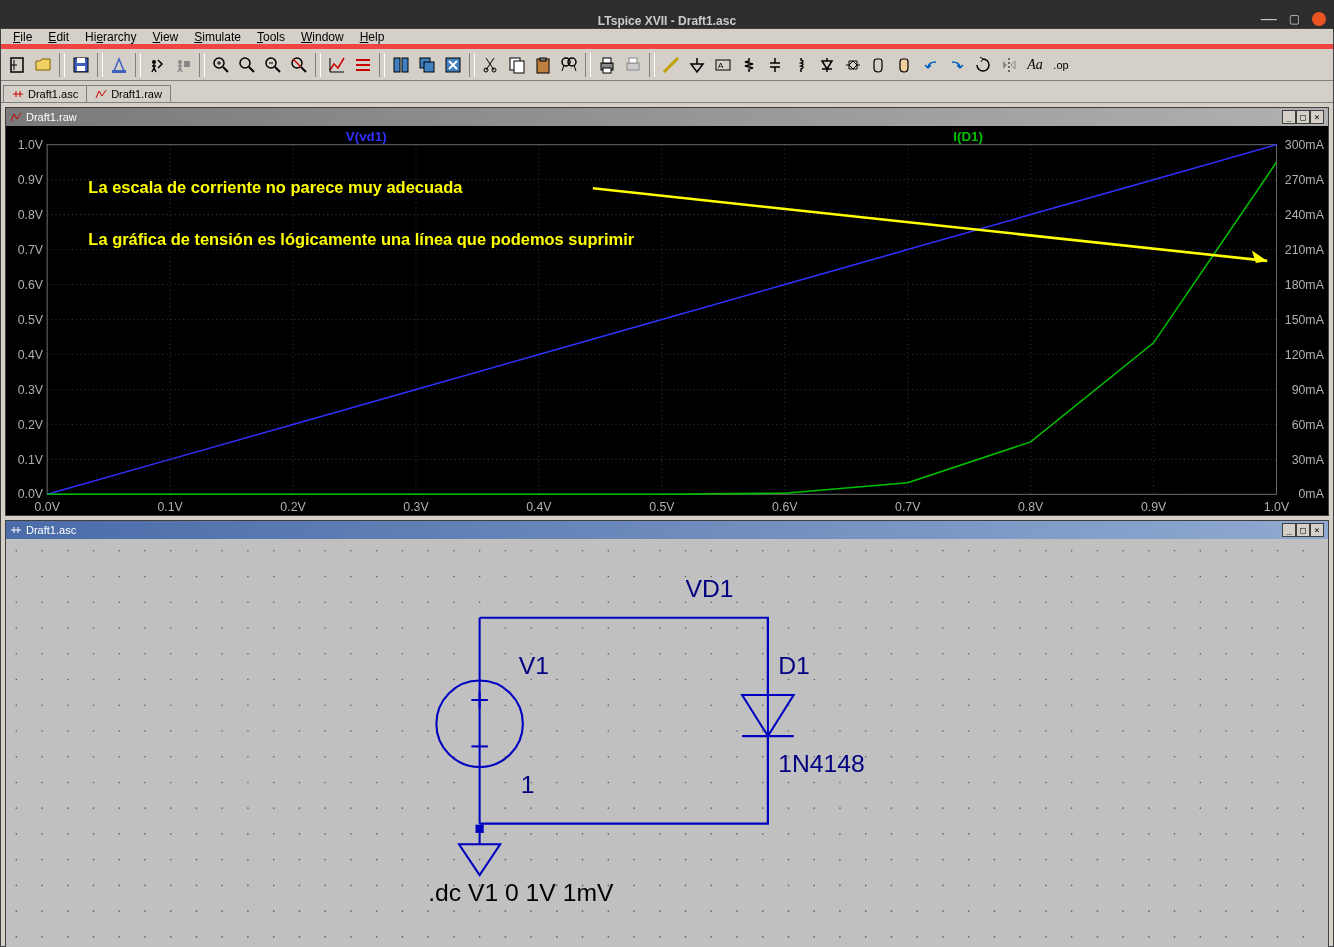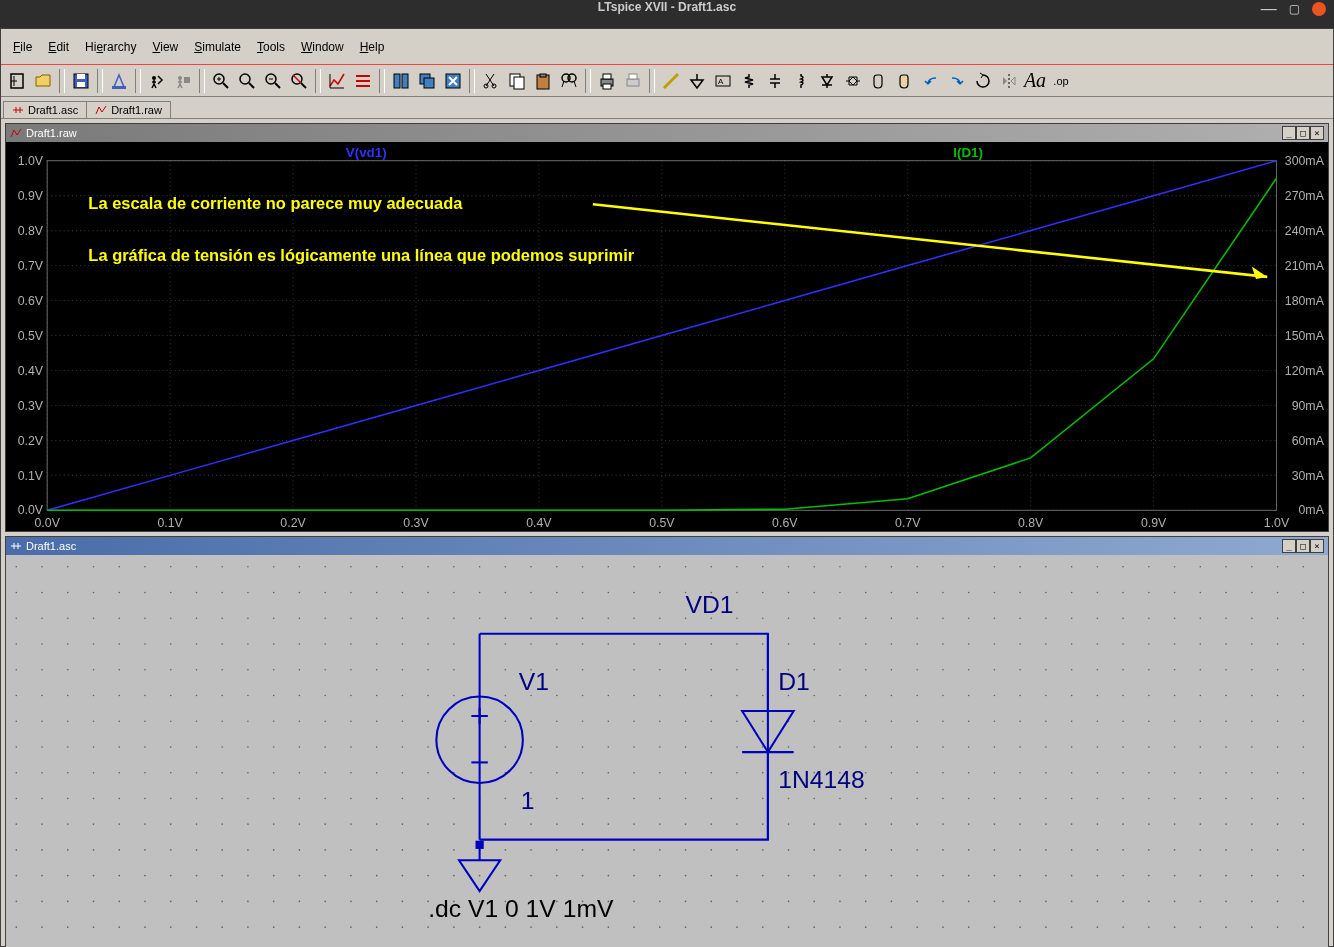--- a/index.html
+++ b/index.html
@@ -1,25 +1,25 @@
 <!DOCTYPE html>
 <html><head>
 <meta charset="utf-8">
 <style>
 * { margin: 0; padding: 0; box-sizing: border-box; }
 body { font-family: Arial, sans-serif; font-size: 12px; background: #2d2d2d; width: 1334px; height: 947px; overflow: hidden; }
 
-.titlebar { height: 28px; background: #2d2d2d; color: #ccc; display: flex; align-items: flex-start; justify-content: center; position: relative; }
+.titlebar { height: 28px; background: #2d2d2d; color: #ccc; display: flex; align-items: flex-end; justify-content: center; position: relative; }
 .titlebar-text { font-size: 12px; font-weight: bold; }
 .titlebar-controls { position: absolute; right: 8px; display: flex; gap: 12px; align-items: center; }
 .tb-btn { width: 14px; height: 14px; border-radius: 50%; cursor: pointer; } .tb-close { background: #e95420; }
 
 .app { background: #d4d0c8; height: 919px; border: 1px solid #404040; }
 
-.menubar { height: 36px; background: #d4d0c8; border-bottom: 1px solid #ef4444; display: flex; align-items: center; padding: 0 4px; }
+.menubar { height: 20px; background: #d4d0c8; border-bottom: 5px solid #ef4444; display: flex; align-items: center; padding: 0 4px; }
 .menubar span { padding: 2px 8px; cursor: pointer; font-size: 12px; }
 
 .toolbar { height: 32px; background: #d4d0c8; border-bottom: 1px solid #808080; display: flex; align-items: center; padding: 2px 4px; gap: 2px; }
 .tool-btn { width: 24px; height: 24px; display: flex; align-items: center; justify-content: center; cursor: pointer; border: 1px solid transparent; }
 .tool-sep { width: 6px; height: 24px; border-left: 1px solid #808080; border-right: 1px solid #fff; margin: 0 2px; }
 
 .tabbar { height: 22px; background: #d4d0c8; border-bottom: 1px solid #808080; display: flex; align-items: flex-end; padding: 0 2px; }
 .tab { padding: 2px 8px; border: 1px solid #808080; border-bottom: none; background: #d4d0c8; margin-right: -1px; cursor: pointer; font-size: 11px; display: flex; align-items: center; gap: 4px; }
 .tab-icon { width: 12px; height: 12px; }
 
@@ -277,21 +277,21 @@
         </svg>
       </div>
     <div class="tool-btn">
         <svg width="18" height="18">
           <path d="M9 2 L9 16" stroke="#000" stroke-dasharray="2"></path>
           <path d="M3 5 L7 9 L3 13 Z" fill="#888"></path>
           <path d="M15 5 L11 9 L15 13 Z" fill="none" stroke="#888"></path>
         </svg>
       </div>
     <div class="tool-btn">
-        <span style="font-style:italic;font-family:serif;font-size:20px;">Aa</span>
+        <span style="font-style:italic;font-family:serif;font-size:14px;">Aa</span>
       </div>
     <div class="tool-btn">
         <span style="font-size:11px;font-weight:normal;">.op</span>
       </div>
   </div>
 
   <div class="tabbar">
     <div class="tab">
       <svg class="tab-icon">
           <path d="M1 6 L4 6 M4 3 L4 9 M4 6 L8 6 M8 3 L8 9 M8 6 L11 6" stroke="#c00" fill="none"></path>

